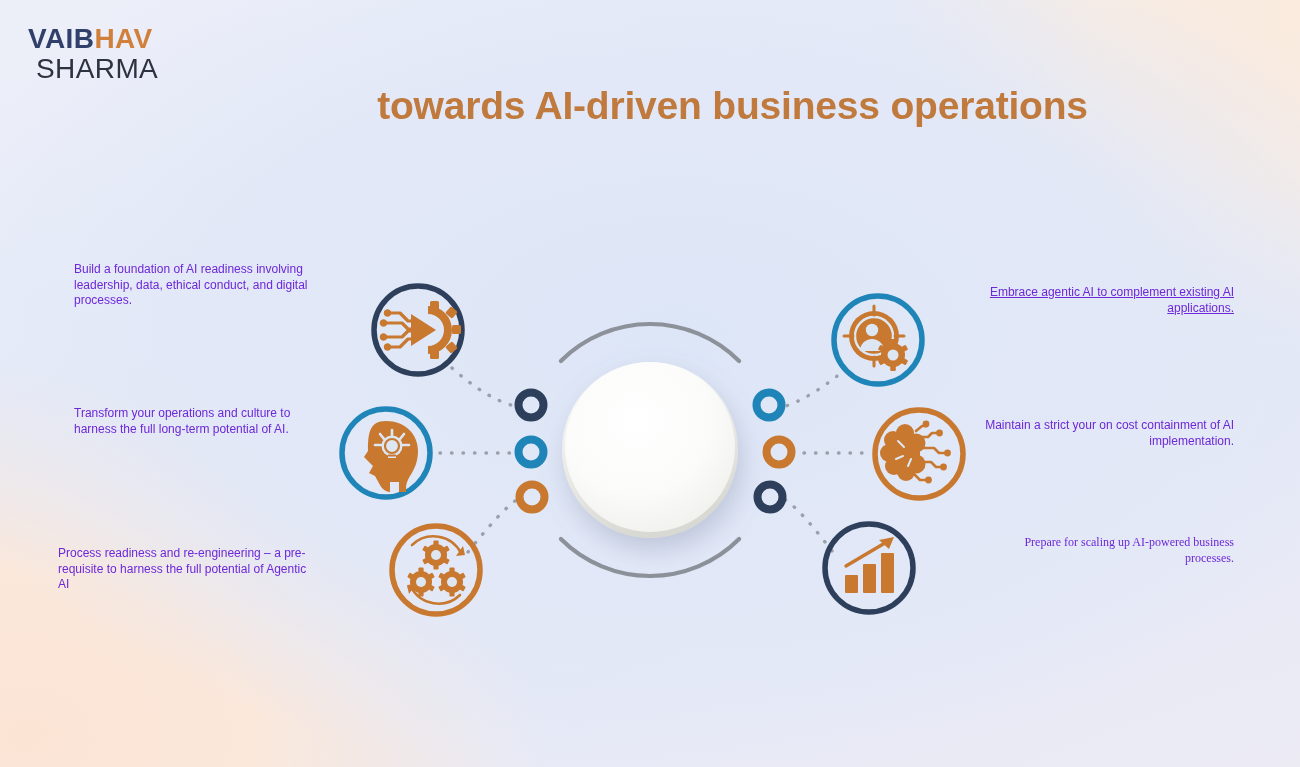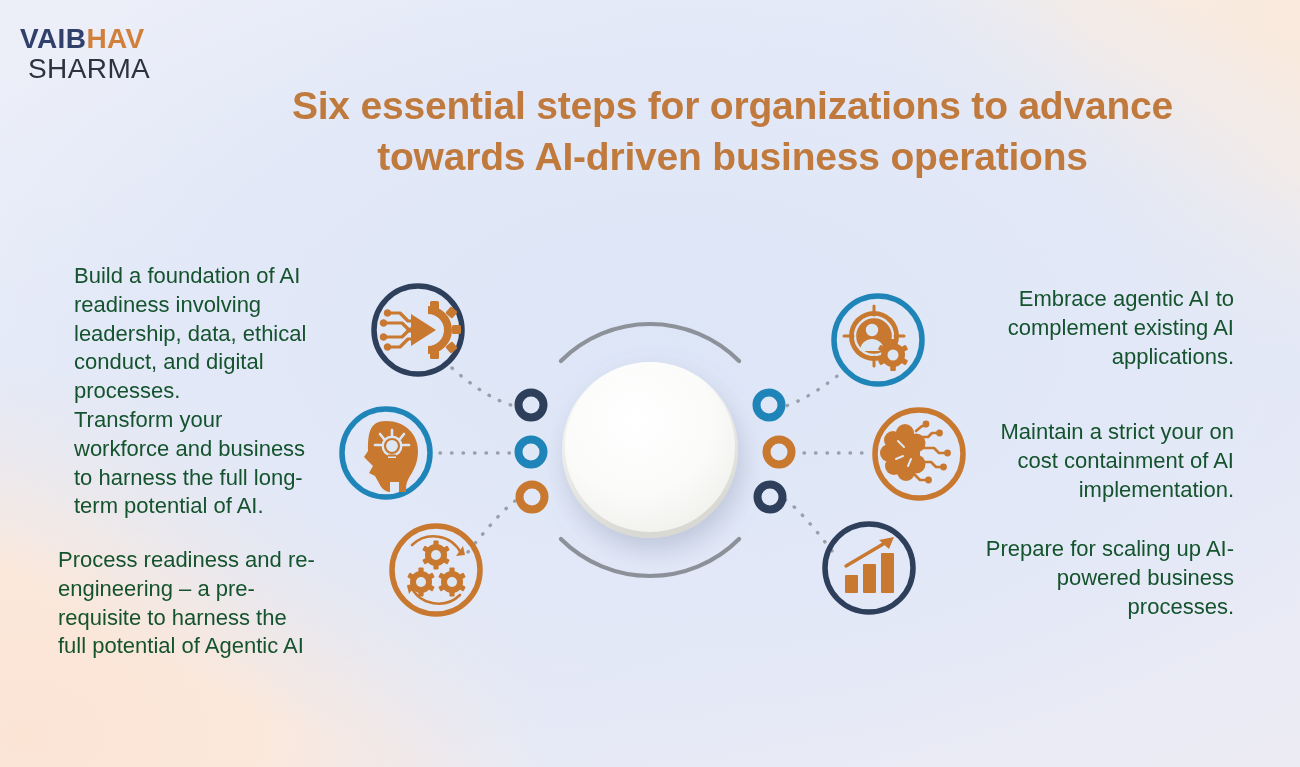--- a/index.html
+++ b/index.html
@@ -23,21 +23,21 @@
       radial-gradient(1100px 620px at 52% 44%, #dde6f7 0%, #e2e8f7 42%, rgba(228,232,246,0) 72%),
       radial-gradient(760px 560px at 2% 96%, #fbe4d4 0%, #fbe8db 30%, rgba(251,232,219,0) 68%),
       radial-gradient(620px 480px at 100% 2%, #faeade 0%, #f8ece2 34%, rgba(248,236,226,0) 70%),
       radial-gradient(600px 420px at 3% 4%, #eceef8 0%, rgba(236,238,248,0) 70%),
       linear-gradient(160deg, #edeffa 0%, #e3eaf8 38%, #e4e9f7 62%, #ecebf4 100%);
   }
 
   
   #logo {
     position: absolute;
-    left: 20px;
+    left: 28px;
     top: 24px;
     line-height: 1.06;
     letter-spacing: .4px;
   }
   #logo .l1 { font-size: 28px; font-weight: 700; }
   #logo .l2 {
     font-size: 28px;
     font-weight: 400;
     color: #2c3240;
     display: block;
@@ -63,46 +63,45 @@
   
   #stage {
     position: absolute;
     inset: 0;
   }
   #stage svg { position: absolute; left: 0; top: 0; }
 
   
   .caption {
     position: absolute;
-    font-size: 22px;
+    font-size: 12px;
     line-height: 1.31;
-    color: #14532d;
+    color: #6d28d9;
   }
   .caption.left  { text-align: left;  }
   .caption.right { text-align: right; }
 
   .cap-l1 { left: 74px;  top: 262px; width: 258px; }
   .cap-l2 { left: 74px;  top: 406px; width: 248px; }
   .cap-l3 { left: 58px;  top: 546px; width: 262px; }
-  .cap-r1 { right: 66px; top: 285px; width: 252px; }
+  .cap-r1 { right: 66px; top: 285px; width: 252px; text-decoration: underline; }
   .cap-r2 { right: 66px; top: 418px; width: 252px; }
-  .cap-r3 { right: 66px; top: 535px; width: 252px; }
+  .cap-r3 { right: 66px; top: 535px; width: 252px; font-family: Liberation Serif, serif; }
 </style>
 </head>
 <body>
 
 <div id="bg"></div>
 
 <div id="logo">
   <span class="l1"><span class="lg-navy">VAIB</span><span class="lg-orange">HAV</span></span>
   <span class="l2">SHARMA</span>
 </div>
 
 <div id="title">
-  <div>Six essential steps for organizations to advance</div>
   <div>towards AI-driven business operations</div>
 </div>
 
 <div id="stage">
 <svg width="1300" height="767" viewBox="0 0 1300 767" xmlns="http://www.w3.org/2000/svg">
   <defs>
     <radialGradient id="hubFill" cx="42%" cy="34%" r="76%">
       <stop offset="0%" stop-color="#ffffff"></stop>
       <stop offset="58%" stop-color="#fbfbfa"></stop>
       <stop offset="100%" stop-color="#eeeeea"></stop>
@@ -335,17 +334,17 @@
       <g stroke="#c8782f" stroke-width="3.4" stroke-linecap="round" fill="none">
         <path d="M 846 566 L 890 540"></path>
       </g>
       <path d="M 894 537 L 879 540 L 889 549 Z"></path>
     </g>
   </g>
 </svg>
 </div>
 
 <div class="caption left cap-l1">Build a foundation of AI readiness involving leadership, data, ethical conduct, and digital processes.</div>
-<div class="caption left cap-l2">Transform your workforce and business to harness the full long-term potential of AI.</div>
+<div class="caption left cap-l2">Transform your operations and culture to harness the full long-term potential of AI.</div>
 <div class="caption left cap-l3">Process readiness and re-engineering – a pre-requisite to harness the full potential of Agentic AI</div>
 <div class="caption right cap-r1">Embrace agentic AI to complement existing AI applications.</div>
 <div class="caption right cap-r2">Maintain a strict your on cost containment of AI implementation.</div>
 <div class="caption right cap-r3">Prepare for scaling up AI-powered business processes.</div>
 
 </body></html>

